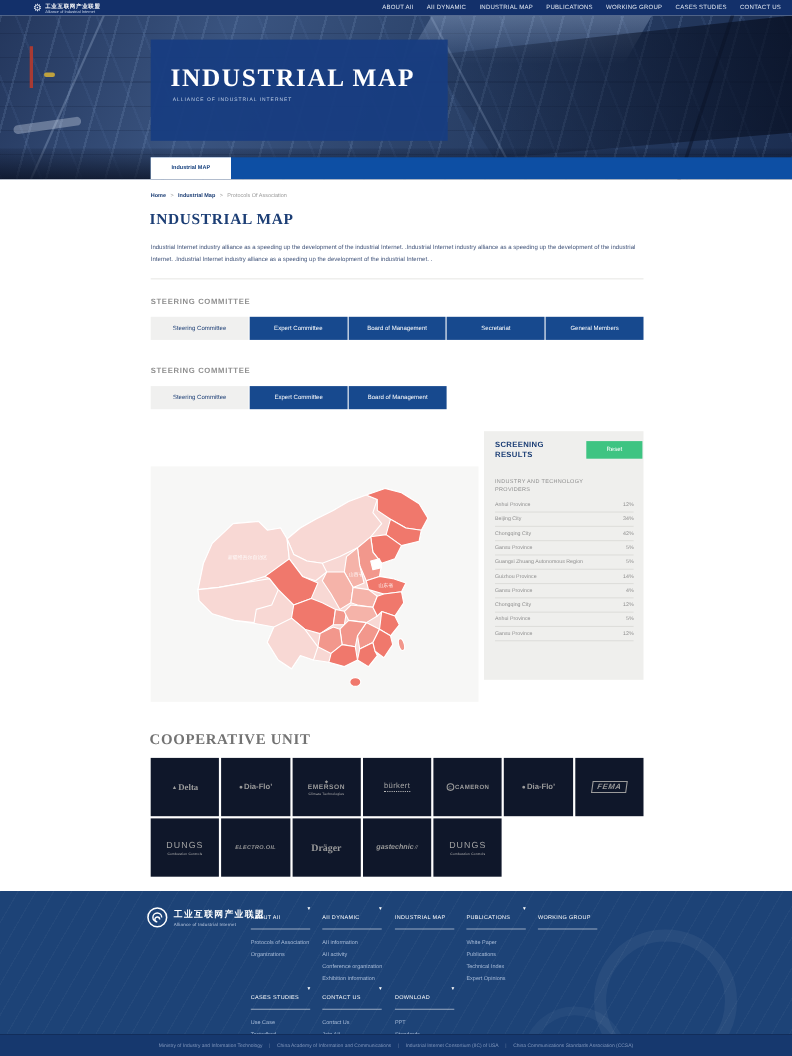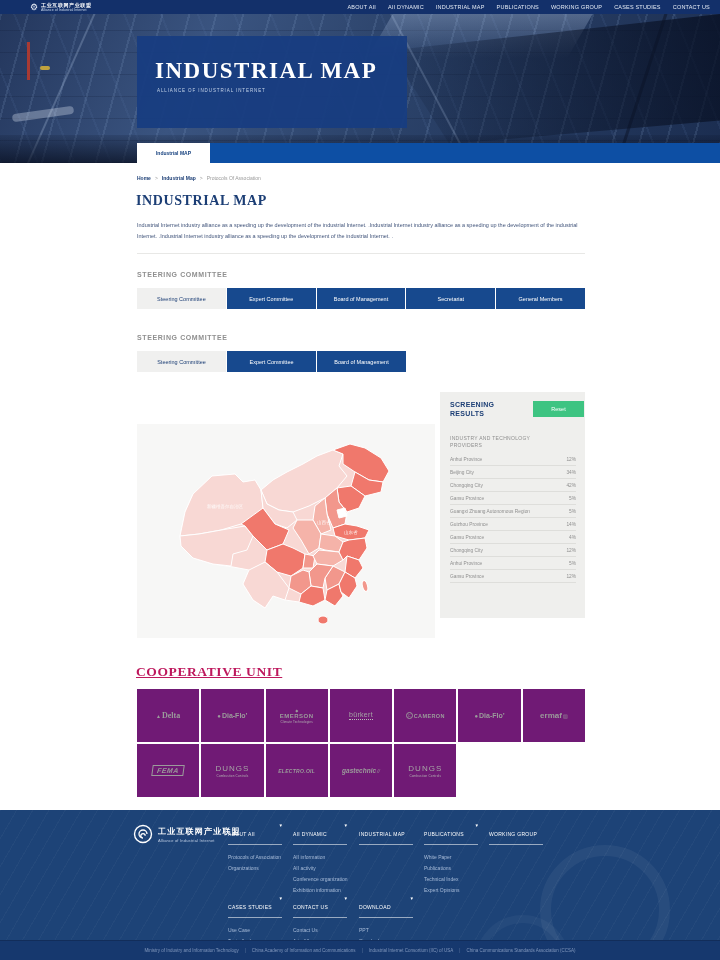--- a/index.html
+++ b/index.html
@@ -71,23 +71,23 @@
   #panel { position:absolute; left:440px; top:392px; width:145px; height:226px; background:#efefed; }
   .panel-title { position:absolute; left:10px; top:9px; width:62px; font-size:7px; font-weight:bold; color:#1c3e75; line-height:8.5px; letter-spacing:.3px; }
   .reset-btn { position:absolute; left:93px; top:9px; width:51px; height:16px; background:#3ec482; color:#fff; font-size:5.5px; display:flex; align-items:center; justify-content:center; cursor:pointer; border:none; }
   .panel-cat { position:absolute; left:10px; top:43px; width:112px; font-size:5px; color:#8f8f8f; line-height:7px; letter-spacing:.3px; }
   .plist { position:absolute; left:10px; top:61px; width:126px; }
   .srow { display:flex; justify-content:space-between; align-items:center; height:13px; border-bottom:1px solid #dededb; cursor:pointer; }
   .sname { font-size:4.8px; color:#8f8f8f; }
   .sval { font-size:4.8px; color:#8f8f8f; }
 
   
-  #coop-title { position:absolute; left:136px; top:664px; font-family:"Liberation Serif",serif; font-size:13.5px; font-weight:bold; color:#be185d; letter-spacing:.6px;text-decoration:underline; }
+  #coop-title { position:absolute; left:136px; top:664px; font-family:"Liberation Serif",serif; font-size:13.5px; font-weight:bold; color:#737373; letter-spacing:.6px; }
   #logo-grid { position:absolute; left:137px; top:689px; width:448px; display:grid; grid-template-columns:repeat(7,1fr); gap:2px; }
-  .lcell { height:53px; background:#701a75; display:flex; flex-direction:column; align-items:center; justify-content:center; color:#9b9b9b; overflow:hidden;text-align:right; }
+  .lcell { height:53px; background:#0f172a; display:flex; flex-direction:column; align-items:center; justify-content:center; color:#9b9b9b; overflow:hidden;text-align:right; }
   .lmain { display:flex; align-items:center; gap:1px; }
   .licon { font-size:5px; color:#9b9b9b; }
   .lsub { font-size:3px; color:#b3b3b3; margin-top:1px; letter-spacing:.2px; }
   .logo-delta .ltext { font-family:"Liberation Serif",serif; font-size:8px; font-weight:bold; }
   .logo-danfoss .ltext { font-family:"Liberation Serif",serif; font-style:italic; font-size:7px; font-weight:bold; }
   .logo-diaflo .ltext { font-size:7px; font-weight:bold; }
   .logo-diaflo .licon { font-size:6px; }
   .logo-emerson .ltext { font-size:6px; font-weight:bold; letter-spacing:.5px; }
   .logo-emerson .licon { display:block; font-size:4px; }
   .logo-emerson .lmain { flex-direction:column; gap:0; }
@@ -313,40 +313,39 @@
           <span class="licon">C</span>
           <span class="ltext">CAMERON</span>
         </span>
     </div>
     <div class="lcell logo-diaflo">
       <span class="lmain">
           <span class="licon">●</span>
           <span class="ltext">Dia-Flo’</span>
         </span>
     </div>
-    <div class="lcell logo-ermaf">
-      <span class="lmain">
-          <span class="ltext">ermaf</span>
-          <span class="licon">▨</span>
-        </span>
-    </div>
     <div class="lcell logo-fema">
       <span class="lmain">
           <span class="ltext">FEMA</span>
         </span>
     </div>
     <div class="lcell logo-dungs">
       <span class="lmain">
           <span class="ltext">DUNGS</span>
         </span>
       <span class="lsub">Combustion Controls</span>
     </div>
     <div class="lcell logo-electro">
       <span class="lmain">
           <span class="ltext">ELECTRO.OIL</span>
+        </span>
+    </div>
+    <div class="lcell logo-drager">
+      <span class="lmain">
+          <span class="ltext">Dräger</span>
         </span>
     </div>
     <div class="lcell logo-gastechnic">
       <span class="lmain">
           <span class="ltext">gastechnic</span>
           <span class="licon">//</span>
         </span>
     </div>
     <div class="lcell logo-dungs">
       <span class="lmain">

